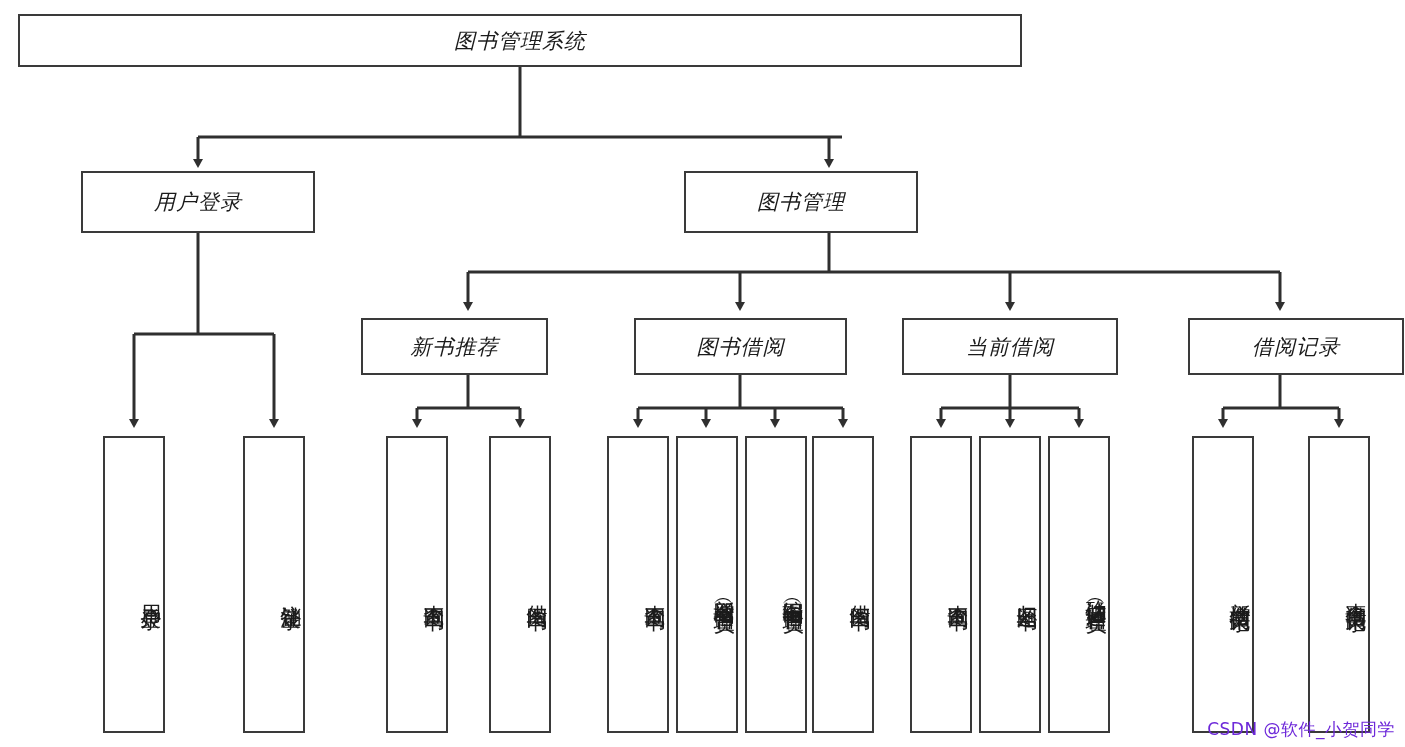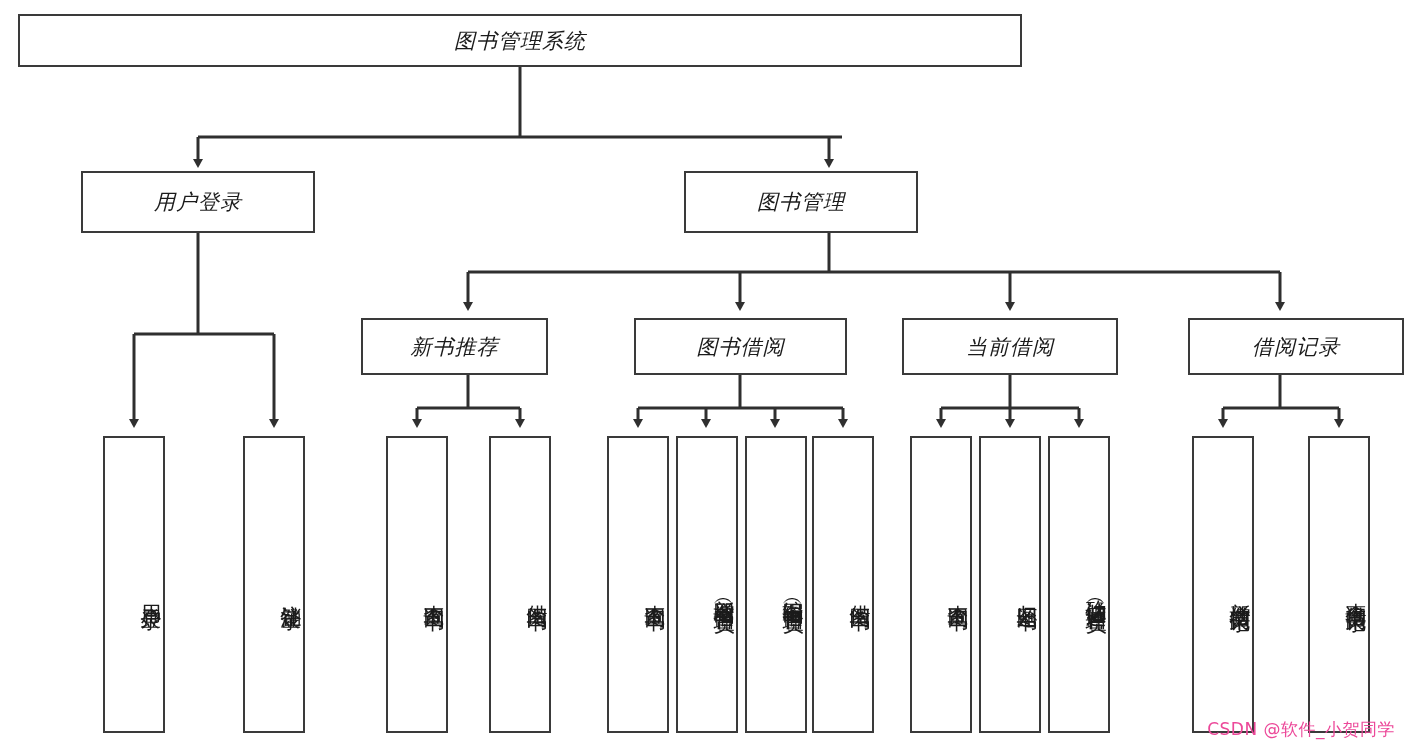--- a/index.html
+++ b/index.html
@@ -52,21 +52,21 @@
   .node.v .vtext {
     writing-mode: vertical-rl;
     text-orientation: upright;
     display: block;
   }
   .watermark {
     position: absolute;
     right: 10px;
     bottom: 6px;
     font-size: 17px;
-    color: #ec4899;
+    color: #6d28d9;
     letter-spacing: 0.5px;
     white-space: nowrap;
   }
 </style>
 </head>
 <body>
 
 <div id="canvas">
 
   <svg class="edges" viewBox="0 0 1405 747" xmlns="http://www.w3.org/2000/svg">

